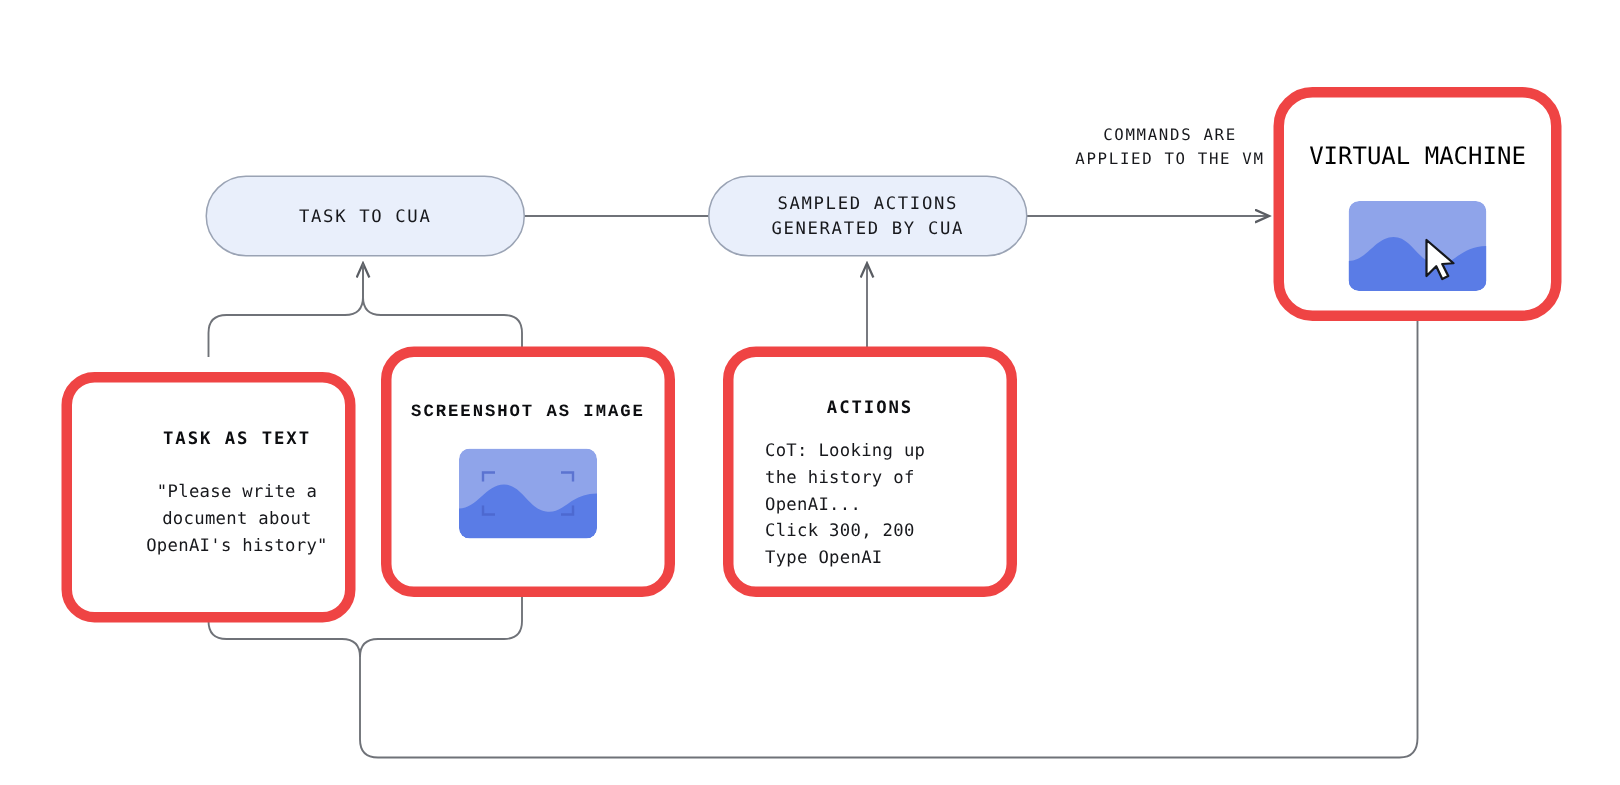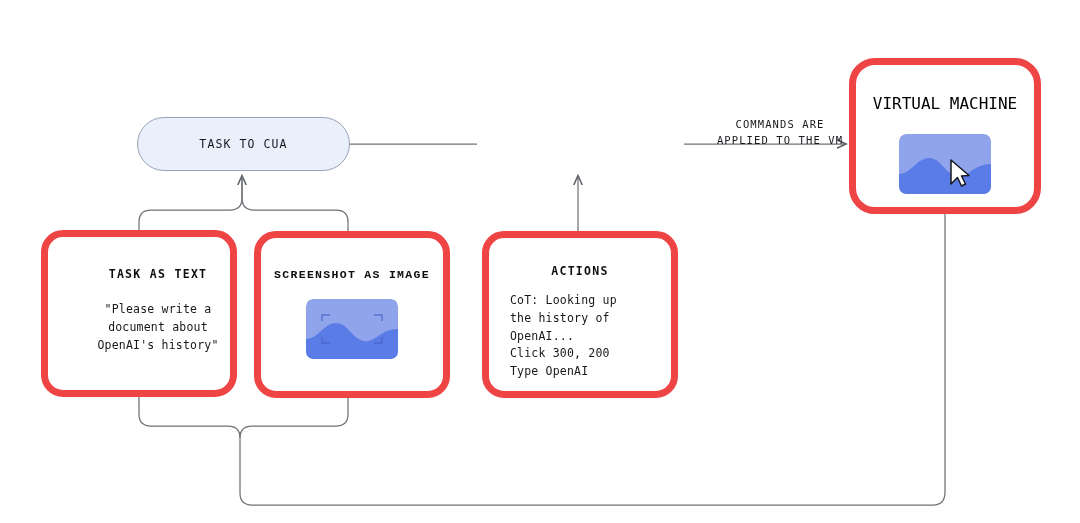--- a/index.html
+++ b/index.html
@@ -75,21 +75,20 @@
     align-items: center;
   }
   .edge-label {
     position: absolute;
     font-size: 10.5px;
     letter-spacing: 1.1px;
     line-height: 1.5;
     color: #17181c;
     text-align: center;
     white-space: pre-line;
-    margin-top: 34px;
   }
   .thumb {
     position: relative;
     overflow: hidden;
     border-radius: 7px;
   }
 </style>
 </head>
 <body>
 
@@ -119,25 +118,29 @@
       <path d="M945,214 L945,492 Q945,505 933,505 L252,505 Q240,505 240,493 L240,438
                Q240,426 228,426 L151,426 Q139,426 139,414 L139,396"></path>
       <path d="M240,438 Q240,426 252,426 L336,426 Q348,426 348,414 L348,396"></path>
     </g>
   </svg>
 
   <div class="node pill" style="left:137px; top:117px; width:213px; height:54px;">
     <span class="label">TASK TO CUA</span>
   </div>
 
+  <div class="node pill" style="left:472px; top:117px; width:213px; height:54px;">
+    <span class="label">SAMPLED ACTIONS
+GENERATED BY CUA</span>
+  </div>
 
   <div class="edge-label" style="left:700px; top:83px; width:160px;">COMMANDS ARE
 APPLIED TO THE VM</div>
 
-  <div class="node card" style="left:41px; top:230px; width:196px; height:167px;padding-left:38px;">
+  <div class="node card" style="left:41px; top:248px; width:196px; height:167px;padding-left:38px;">
     <div class="title" style="margin-top:30px;">TASK AS TEXT</div>
     <div class="body body-center" style="margin-top:20px;">"Please write a
 document about
 OpenAI's history"</div>
   </div>
 
   <div class="node card" style="left:254px; top:231px; width:196px; height:167px;font-family:Liberation Mono, monospace;">
     <div class="title" style="margin-top:30px;">SCREENSHOT AS IMAGE</div>
     <div class="thumb" style="margin-top:18px; width:92px; height:60px;">
       <svg viewBox="0 0 92 60" width="92" height="60">

